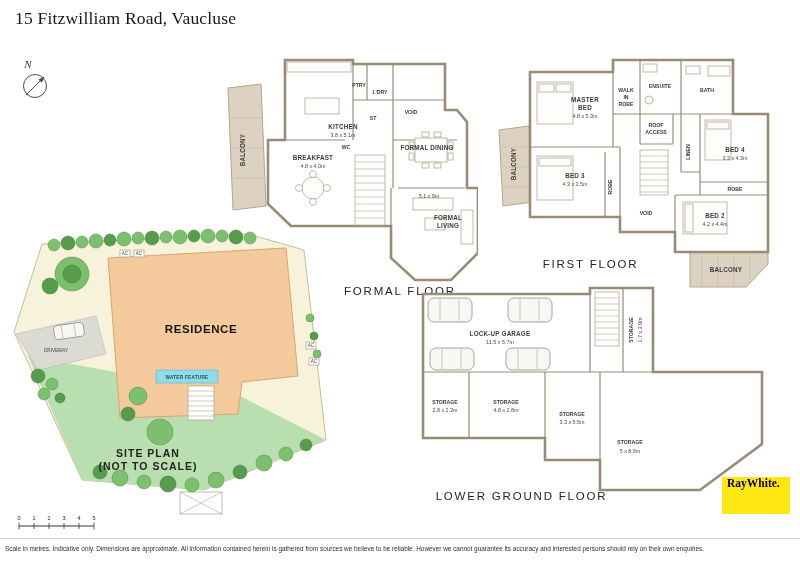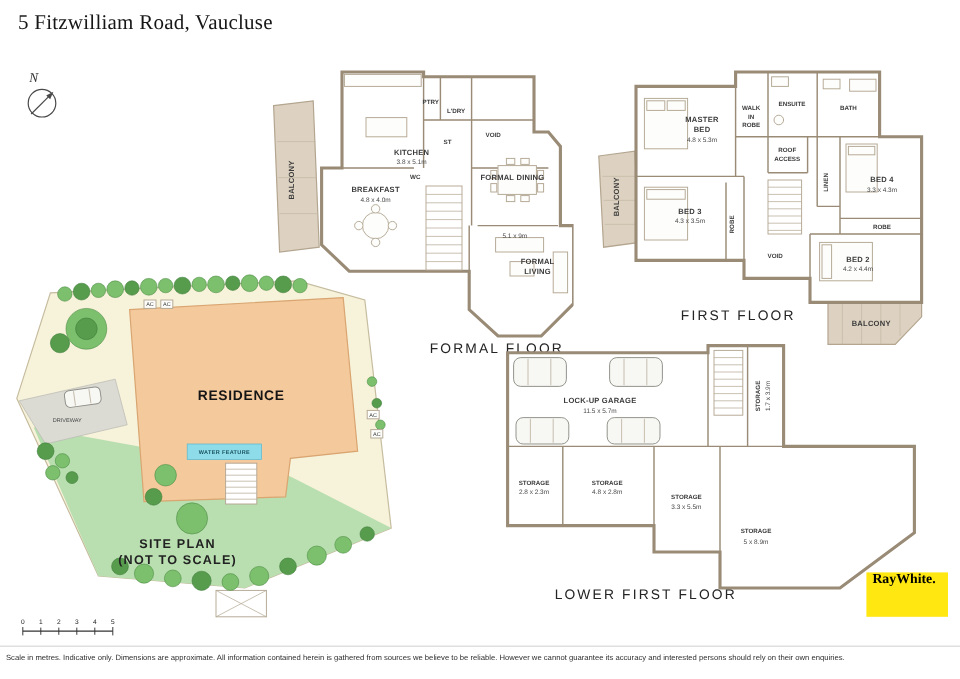--- a/index.html
+++ b/index.html
@@ -3,21 +3,21 @@
 <meta charset="utf-8">
 <style>
   html,body{margin:0;padding:0}
   body{width:800px;height:566px;position:relative;background:#fff;overflow:hidden;
        font-family:"Liberation Sans",sans-serif}
   .abs{position:absolute}
   #page-title{position:absolute;left:15px;top:8px;font:400 17.5px "Liberation Serif",serif;
        color:#161616;letter-spacing:.2px}
   .plan{position:absolute}
   .plan-label{position:absolute;font:11.5px "Liberation Sans",sans-serif;letter-spacing:1.8px;
-       color:#242424;text-align:right;white-space:nowrap}
+       color:#242424;text-align:center;white-space:nowrap}
   
   .outline{fill:#fff;stroke:var(--wall,#998b76);stroke-width:2.6;stroke-linejoin:miter}
   .iwall{stroke:var(--wall,#998b76);stroke-width:1.2;fill:none}
   .thin{stroke:#b4a894;stroke-width:.6;fill:none}
   .balc{fill:var(--balcony,#ddd2c1);stroke:#b3a58f;stroke-width:1}
   .hatch{stroke:#c3b7a4;stroke-width:.6;fill:none}
   .furn{fill:#fdfdfb;stroke:#b4a894;stroke-width:.8}
   .stairs-box{fill:#fff;stroke:#b4a894;stroke-width:.8}
   .car{fill:#f7f7f4;stroke:#8f8f88;stroke-width:.8}
   .rlabel{font:600 6.3px "Liberation Sans",sans-serif;fill:#3b3b3b;text-anchor:middle;letter-spacing:.2px}
@@ -40,21 +40,21 @@
   .scale-num{font:400 5.5px "Liberation Sans",sans-serif;fill:#222;text-anchor:middle}
   #footer-rule{position:absolute;left:0;top:538px;width:800px;border-top:1px solid #d8d8d8}
   #disclaimer{position:absolute;left:5px;top:545px;width:715px;font-size:6.4px;color:#2e2e2e;white-space:nowrap}
   #logo{position:absolute;left:722px;top:477px;width:68px;height:37px;background:var(--logo,#ffe712);
         display:flex;align-items:flex-start}
   #logo span{font:700 11.5px "Liberation Serif",serif;color:#000;padding:0 0 3px 5px}
 </style>
 </head>
 <body>
 
-<div id="page-title">5 Fitzwilliam Road, Vaucluse</div>
+<div id="page-title">15 Fitzwilliam Road, Vaucluse</div>
 
 <svg class="abs" style="left:12px;top:56px" width="46" height="48" viewBox="0 0 46 48">
   <text x="16" y="12" class="compass-n">N</text>
   <circle cx="23" cy="30" r="11.5" fill="#fff" stroke="#4a4a4a" stroke-width="1"></circle>
   <line x1="14" y1="39" x2="30" y2="23" stroke="#4a4a4a" stroke-width="1"></line>
   <polygon points="32.5,20.5 26.5,23.5 29.8,26.8" fill="#4a4a4a"></polygon>
 </svg>
 
 <div class="plan" style="left:213px;top:48px;width:265px;height:252px">
 <svg viewBox="0 0 265 252" width="265" height="252">
@@ -273,21 +273,21 @@
   <text class="rsmall" x="34" y="120">STORAGE</text>
   <text class="rdim" x="34" y="128">2.8 x 2.3m</text>
   <text class="rsmall" x="95" y="120">STORAGE</text>
   <text class="rdim" x="95" y="128">4.8 x 2.8m</text>
   <text class="rsmall" x="161" y="132">STORAGE</text>
   <text class="rdim" x="161" y="140">3.3 x 5.5m</text>
   <text class="rsmall" x="219" y="160">STORAGE</text>
   <text class="rdim" x="219" y="169">5 x 8.9m</text>
 </svg>
 </div>
-<div class="plan-label" style="left:429px;top:490px;width:185px">LOWER FIRST FLOOR</div>
+<div class="plan-label" style="left:429px;top:490px;width:185px">LOWER GROUND FLOOR</div>
 
 <svg class="abs" style="left:14px;top:512px" width="100" height="24" viewBox="0 0 100 24">
   <text class="scale-num" x="5" y="8">0</text>
   <text class="scale-num" x="20" y="8">1</text>
   <text class="scale-num" x="35" y="8">2</text>
   <text class="scale-num" x="50" y="8">3</text>
   <text class="scale-num" x="65" y="8">4</text>
   <text class="scale-num" x="80" y="8">5</text>
   <line x1="5" y1="14" x2="80" y2="14" stroke="#333" stroke-width="1"></line>
   <path d="M5,10.5 V17.5 M20,11 V17 M35,11 V17 M50,11 V17 M65,11 V17 M80,10.5 V17.5" stroke="#333" stroke-width=".8" fill="none"></path>

